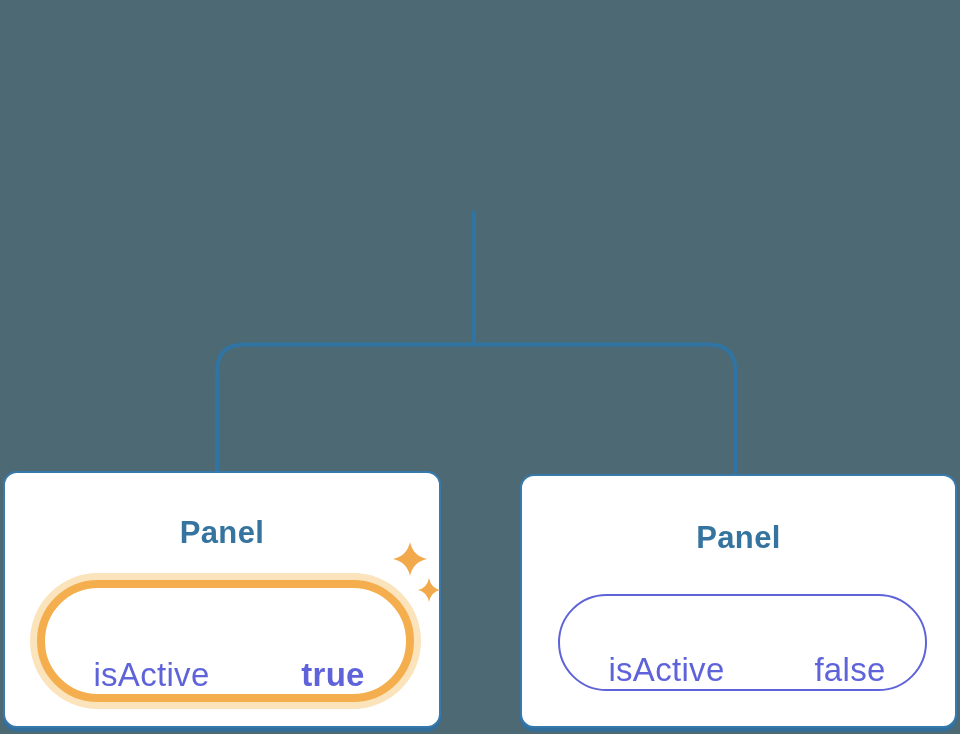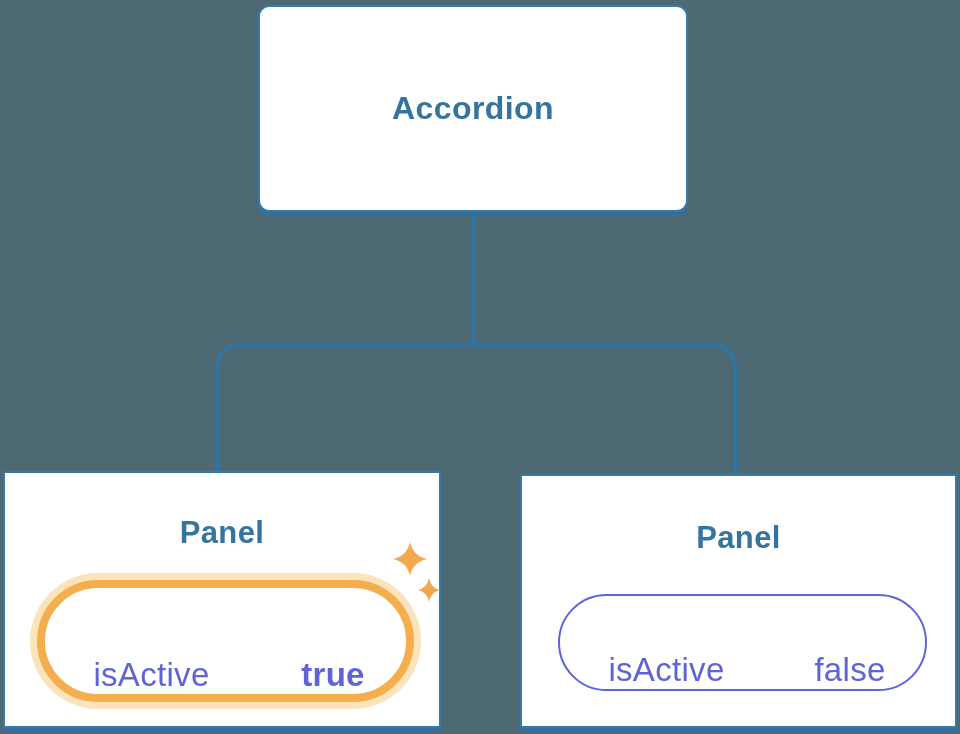--- a/index.html
+++ b/index.html
@@ -35,21 +35,21 @@
     align-items: center;
     justify-content: center;
   }
   .node-title {
     color: #35749E;
     font-size: 32px;
     font-weight: 600;
     letter-spacing: 0.4px;
   }
   .panel-node {
-    border-radius: 2px;
+    border-radius: 14px;
   }
   .panel-left {
     left: 3px; top: 471px;
     width: 438px; height: 257px;
   }
   .panel-right {
     left: 520px; top: 474px;
     width: 437px; height: 254px;
   }
   .panel-title {
@@ -106,23 +106,20 @@
 </head>
 <body>
 
 <div class="canvas">
 
   <svg class="connectors" viewBox="0 0 960 734" xmlns="http://www.w3.org/2000/svg">
     <path d="M 474 211 L 474 343" fill="none" stroke="#2F74A3" stroke-width="4"></path>
     <path d="M 217 472 L 217 372 Q 217 344.5 244.5 344.5 L 708 344.5 Q 735.5 344.5 735.5 372 L 735.5 475" fill="none" stroke="#2F74A3" stroke-width="4"></path>
   </svg>
 
-  <div class="node accordion-node">
-    <span class="node-title">Accordion</span>
-  </div>
 
   <div class="node panel-node panel-left">
     <div class="node-title panel-title">Panel</div>
 
     <div class="pill pill-active">
       <span class="pill-section pill-key">isActive</span>
       <span class="pill-divider divider-gold"></span>
       <span class="pill-section pill-value bold">true</span>
     </div>
 

